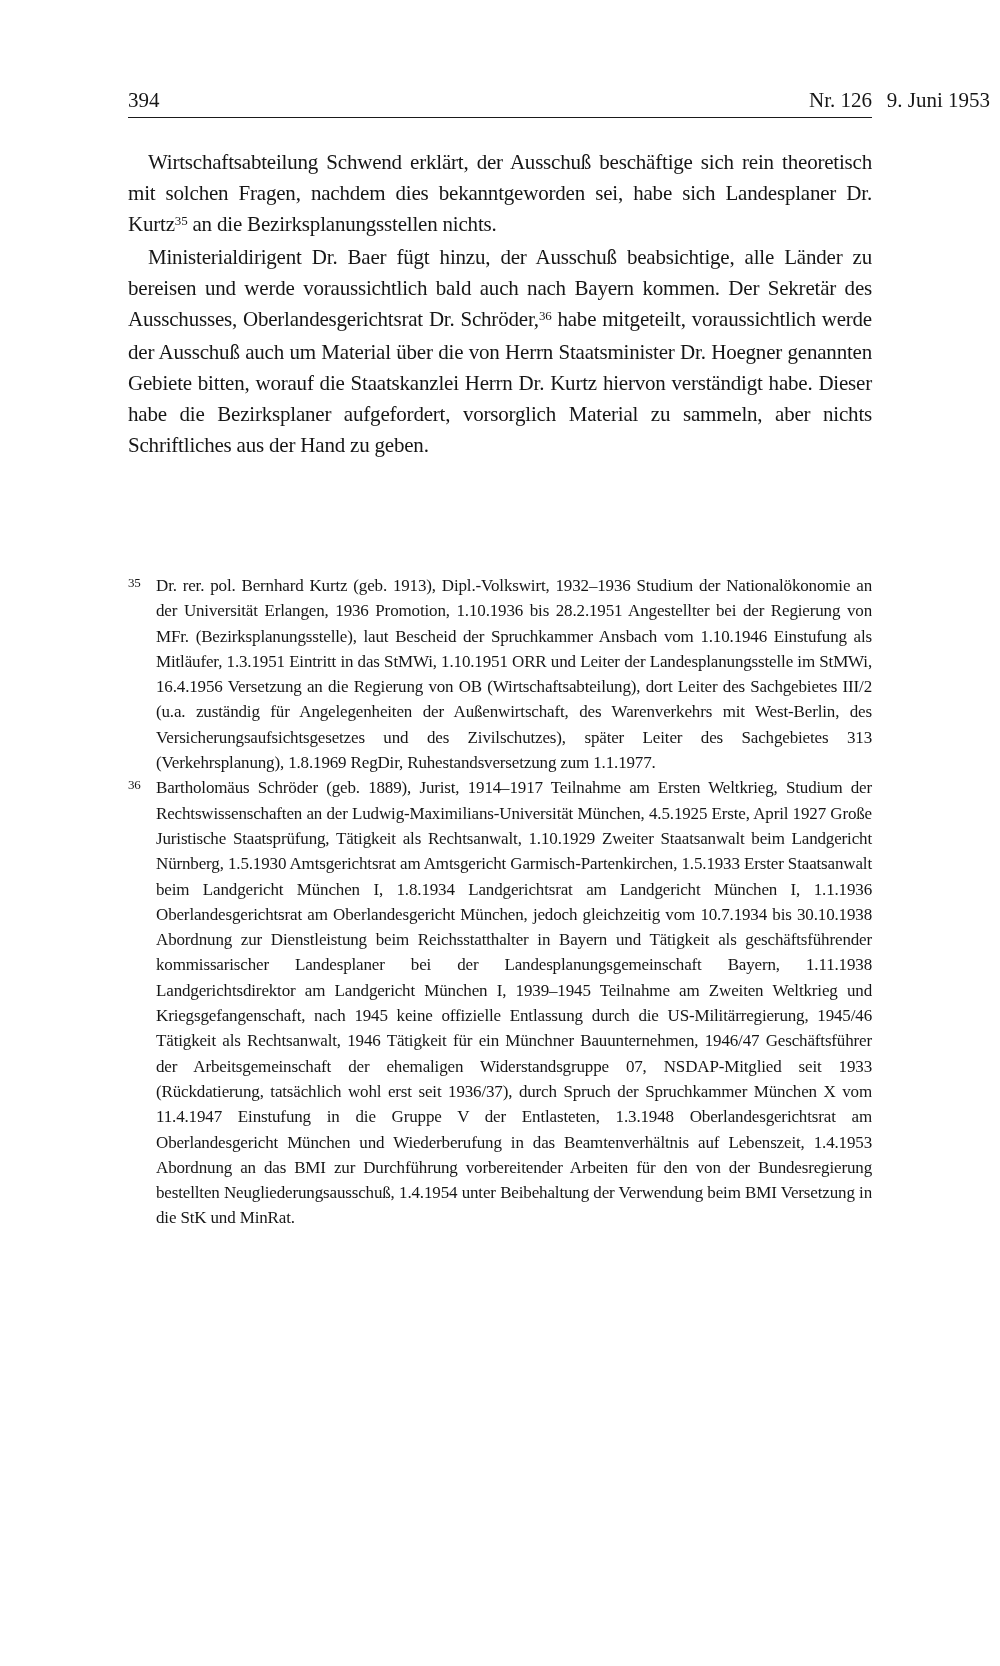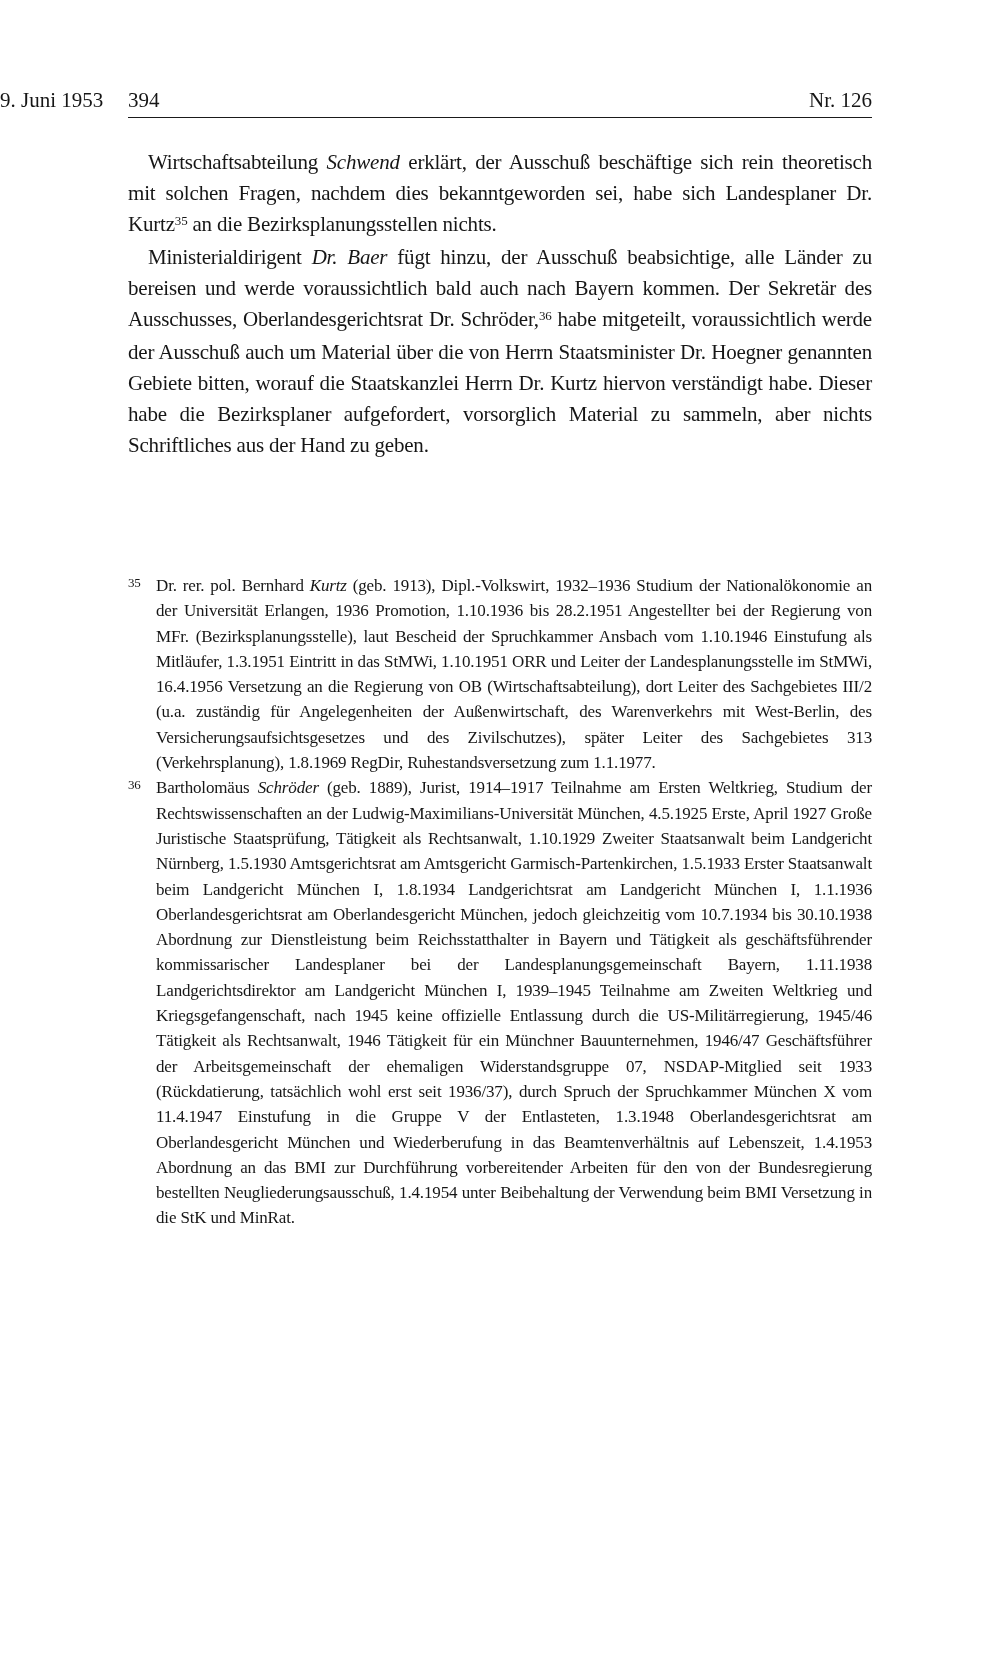--- a/index.html
+++ b/index.html
@@ -24,21 +24,21 @@
     align-items: baseline;
     font-size: 21px;
     line-height: 24px;
     padding-bottom: 5px;
     border-bottom: 1.5px solid #1a1a1a;
   }
   .header .center { 
     position: absolute;
     left: 0;
     right: 10px;
-    text-align: left;
+    text-align: right;
   }
   .body-text {
     margin-top: 29px;
     font-size: 21px;
     line-height: 31px;
     text-align: justify;
     letter-spacing: -0.2px;
   }
   .body-text p {
     margin: 0;
@@ -55,21 +55,21 @@
     position: relative;
     padding-left: 28px;
     margin: 0;
   }
   .fn-num {
     position: absolute;
     left: 0;
     top: -3px;
     font-size: 13px;
   }
-  .it { font-style: italic; }
+  .it { }
   .sup {
     font-size: 0.62em;
     vertical-align: baseline;
     position: relative;
     top: -0.45em;
   }
 </style>
 </head>
 <body>
 

